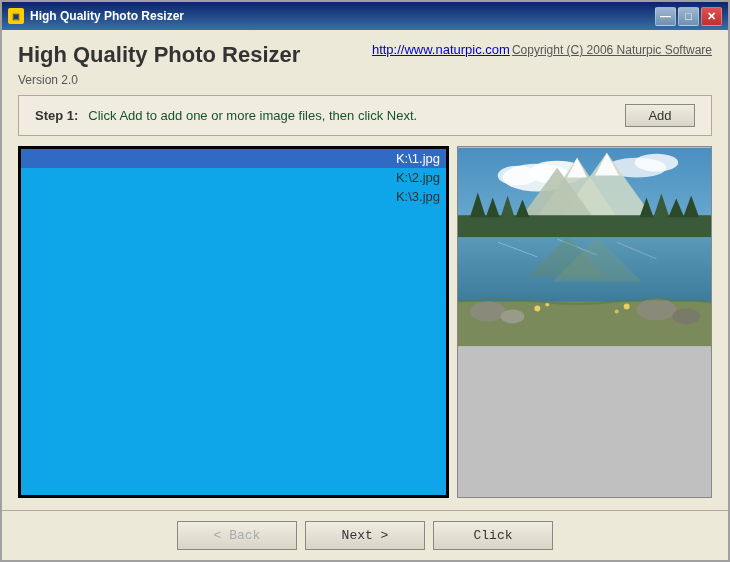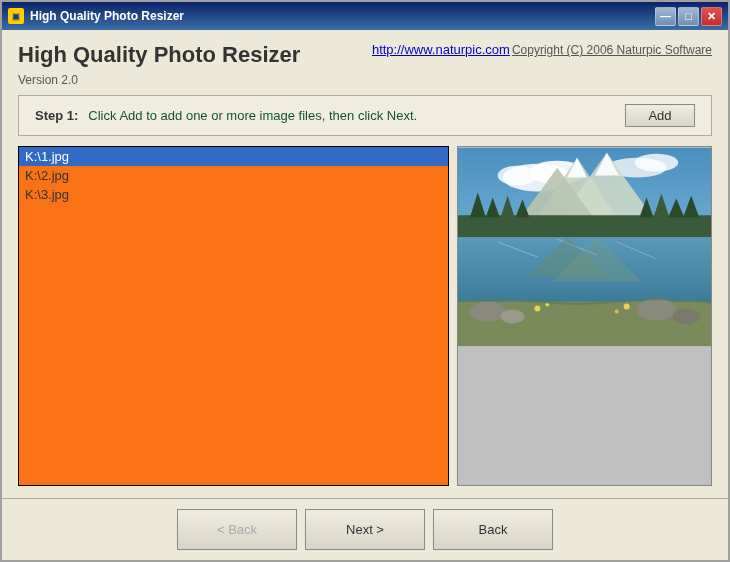--- a/index.html
+++ b/index.html
@@ -171,24 +171,25 @@
 
     .main-area {
       display: flex;
       gap: 8px;
       flex: 1;
       min-height: 0;
     }
 
     .file-list {
       flex: 1;
-      background: #f97316;
-      border: 1px solid #000000;
+      background: #0ea5e9;
+      border: 3px solid #000000;
       overflow-y: auto;
       min-height: 0;
+      text-align: right;
     }
 
     .file-item {
       padding: 2px 6px;
       font-size: 13px;
       cursor: pointer;
       color: #333;
     }
 
     .file-item.selected {
@@ -229,26 +230,27 @@
       gap: 8px;
       padding: 10px 16px;
       border-top: 1px solid #b0a898;
       background: #ece9d8;
       flex-shrink: 0;
     }
 
     .nav-button {
       background: linear-gradient(to bottom, #f0ede0, #d8d4c8);
       border: 1px solid #888;
-      padding: 12px 28px;
+      padding: 6px 28px;
       font-size: 13px;
       cursor: pointer;
       color: #333;
       min-width: 120px;
       text-align: center;
+      font-family: Liberation Mono, monospace;
     }
 
     .nav-button.disabled {
       color: #aaa;
       cursor: default;
     }
   </style>
 </head>
 <body>
 
@@ -367,15 +369,15 @@
           </svg>
         </div>
         <div class="preview-gray"></div>
       </div>
     </div>
   </div>
 
   <div class="bottom-bar">
     <button class="nav-button disabled">&lt; Back</button>
     <button class="nav-button">Next &gt;</button>
-    <button class="nav-button">Back</button>
+    <button class="nav-button">Click</button>
   </div>
 </div>
 
 </body></html>

